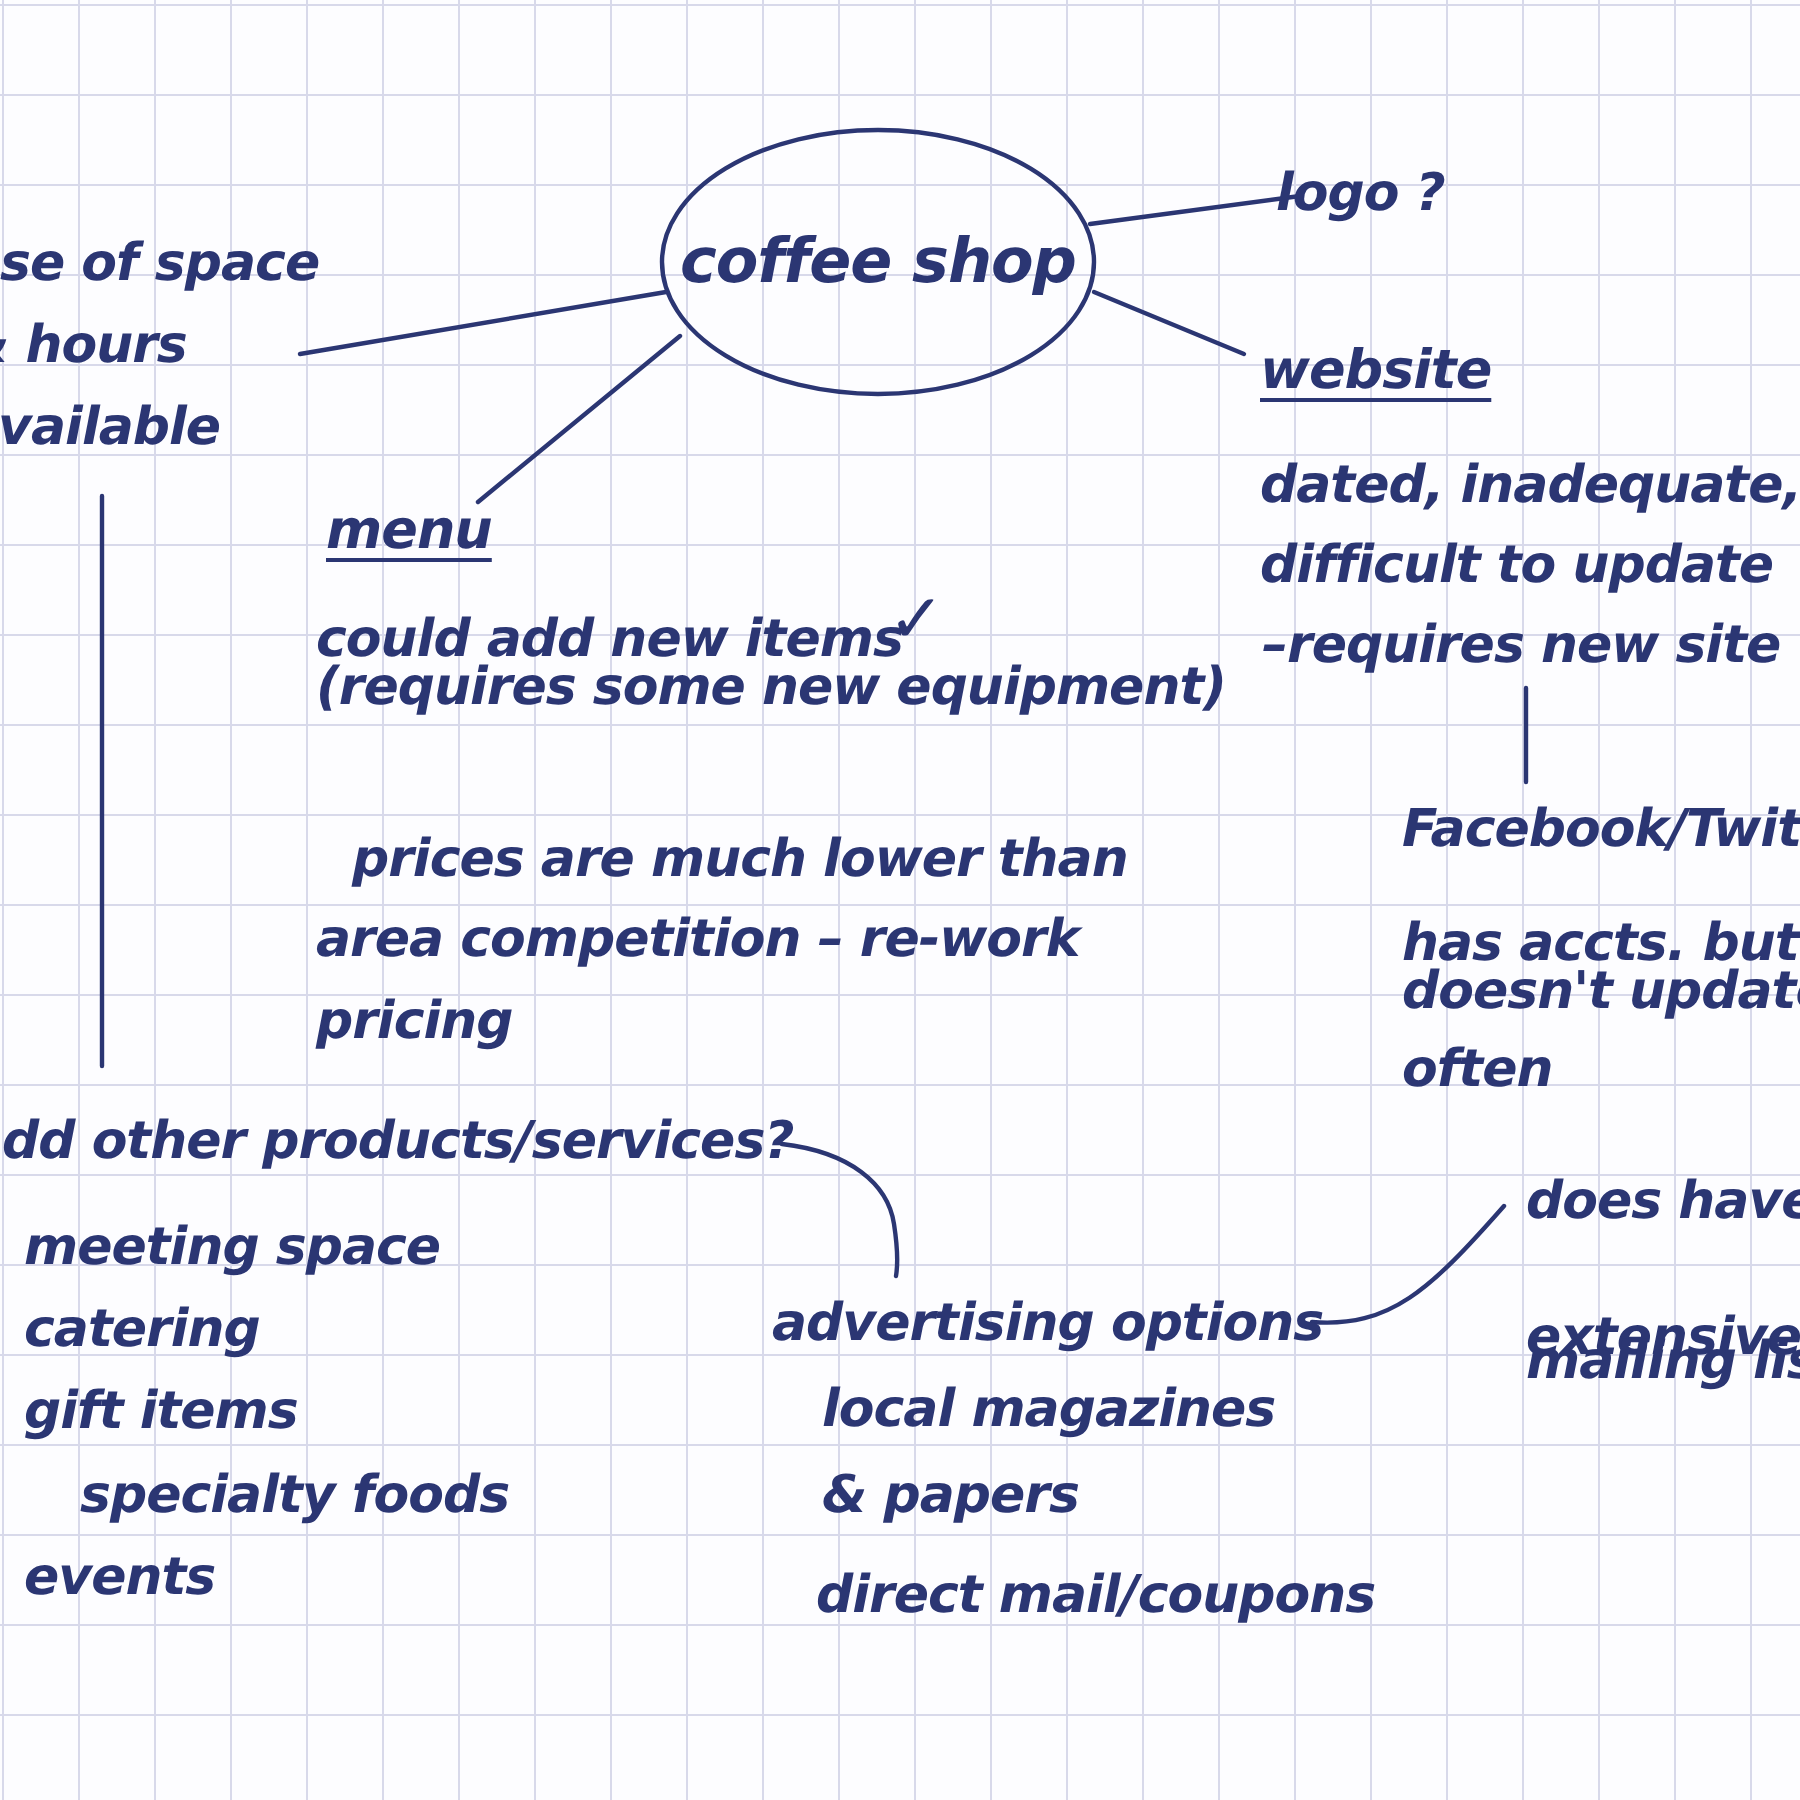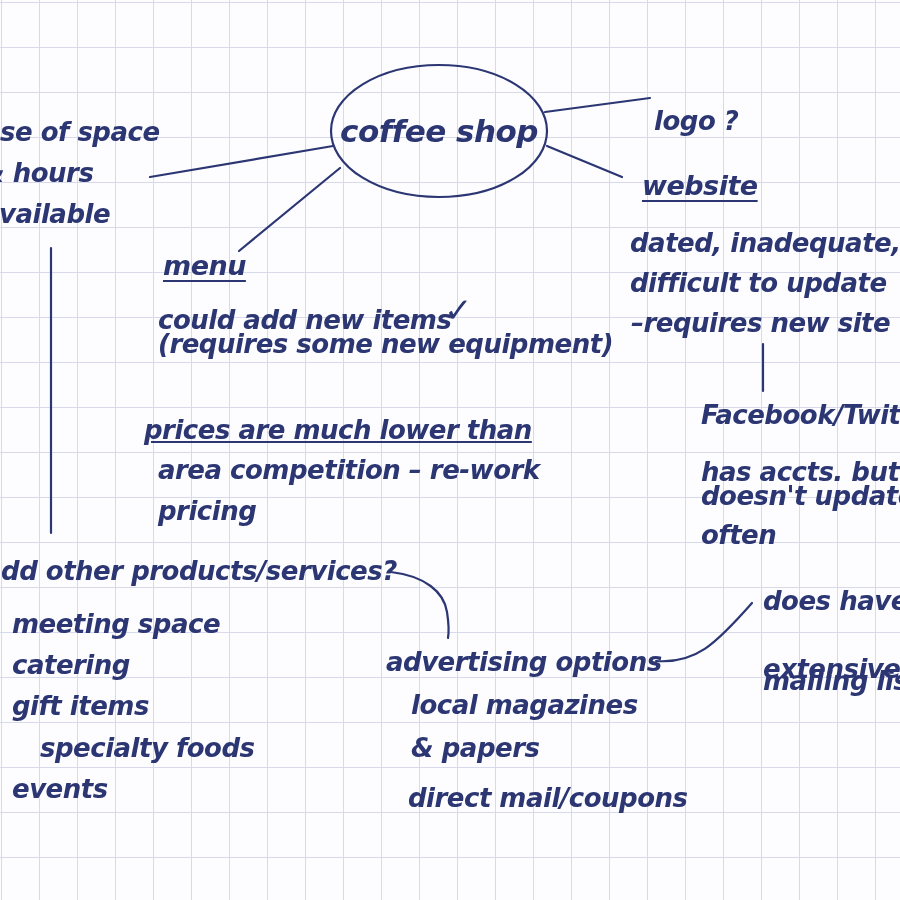--- a/index.html
+++ b/index.html
@@ -72,38 +72,38 @@
   <path class="stroke" d="M 391 572 C 425 576, 444 592, 447 612 C 449 625, 449 632, 448 638"></path>
   <path class="stroke" d="M 656 661 C 695 664, 715 645, 752 603"></path>
 </svg>
 
 <div class="center-label">coffee shop</div>
 
 <div class="txt" style="left:-18px;top:116px;">use of space</div>
 <div class="txt" style="left:-18px;top:157px;">&amp; hours</div>
 <div class="txt" style="left:-18px;top:198px;">available</div>
 
-<div class="txt" style="left:654px;top:81px;margin-top:24px;">logo ?</div>
+<div class="txt" style="left:638px;top:81px;">logo ?</div>
 
-<div class="txt heading" style="left:630px;top:170px;margin-left:12px;">website</div>
+<div class="txt heading" style="left:630px;top:170px;">website</div>
 <div class="txt" style="left:630px;top:227px;">dated, inadequate,</div>
 <div class="txt" style="left:630px;top:267px;">difficult to update</div>
 <div class="txt" style="left:631px;top:307px;">–requires new site</div>
 
 <div class="txt" style="left:701px;top:399px;">Facebook/Twitter</div>
 <div class="txt" style="left:701px;top:456px;">has accts. but</div>
 <div class="txt" style="left:701px;top:480px;">doesn't update</div>
 <div class="txt" style="left:701px;top:519px;">often</div>
 
 <div class="txt heading" style="left:163px;top:250px;">menu</div>
 <div class="txt" style="left:158px;top:304px;">could add new items</div>
 <div class="txt check" style="left:444px;top:294px;">✓</div>
 <div class="txt" style="left:158px;top:328px;">(requires some new equipment)</div>
 
-<div class="txt" style="left:144px;top:414px;text-decoration:underline;">prices are much lower than</div>
+<div class="txt" style="left:176px;top:414px;">prices are much lower than</div>
 <div class="txt" style="left:158px;top:454px;">area competition – re-work</div>
 <div class="txt" style="left:158px;top:495px;">pricing</div>
 
 <div class="txt" style="left:-16px;top:555px;">add other products/services?</div>
 <div class="txt" style="left:12px;top:608px;">meeting space</div>
 <div class="txt" style="left:12px;top:649px;text-align:right;">catering</div>
 <div class="txt" style="left:12px;top:690px;">gift items</div>
 <div class="txt" style="left:12px;top:732px;margin-left:28px;">specialty foods</div>
 <div class="txt" style="left:12px;top:773px;">events</div>
 

